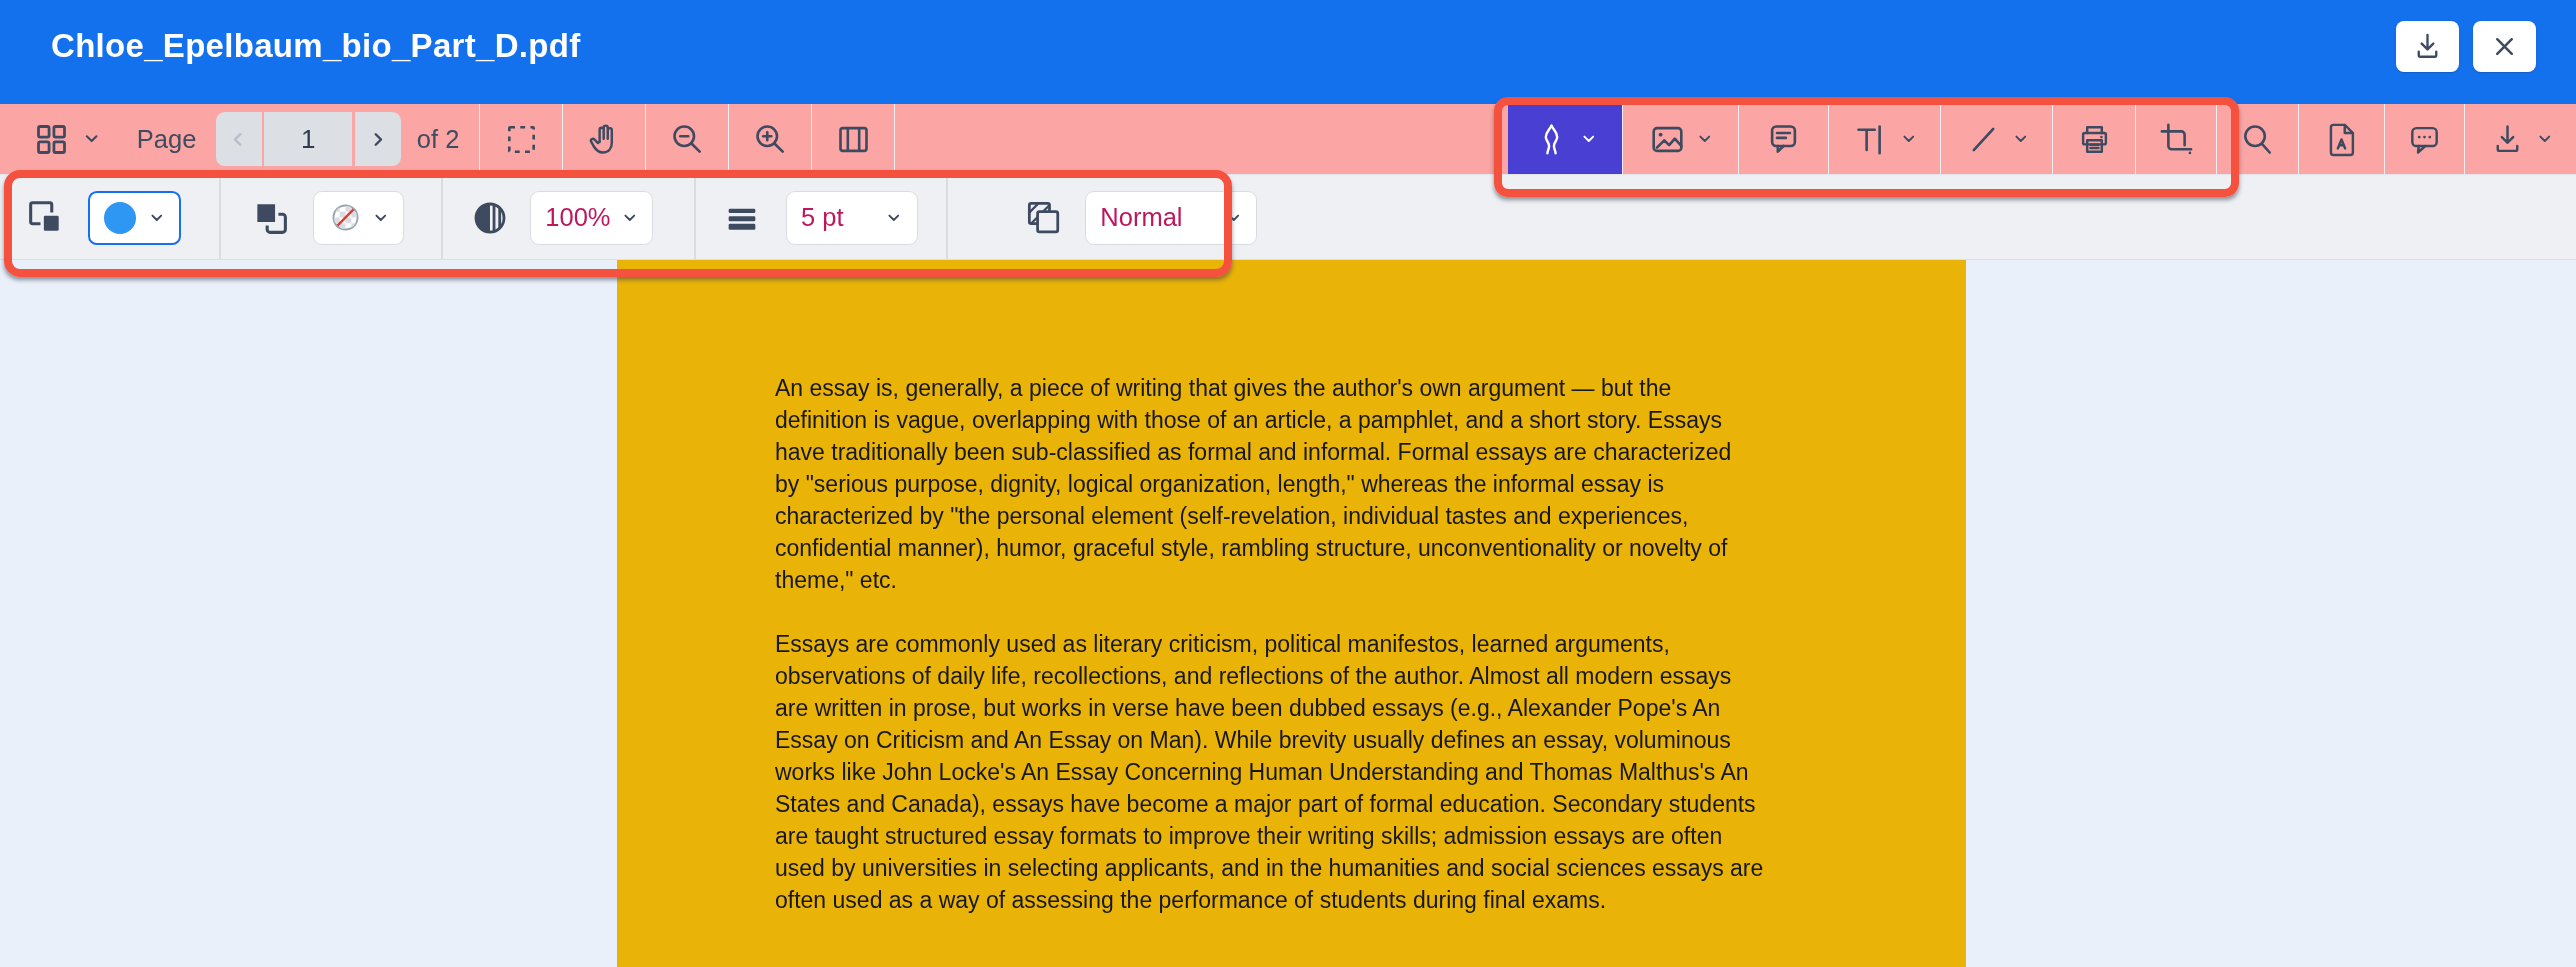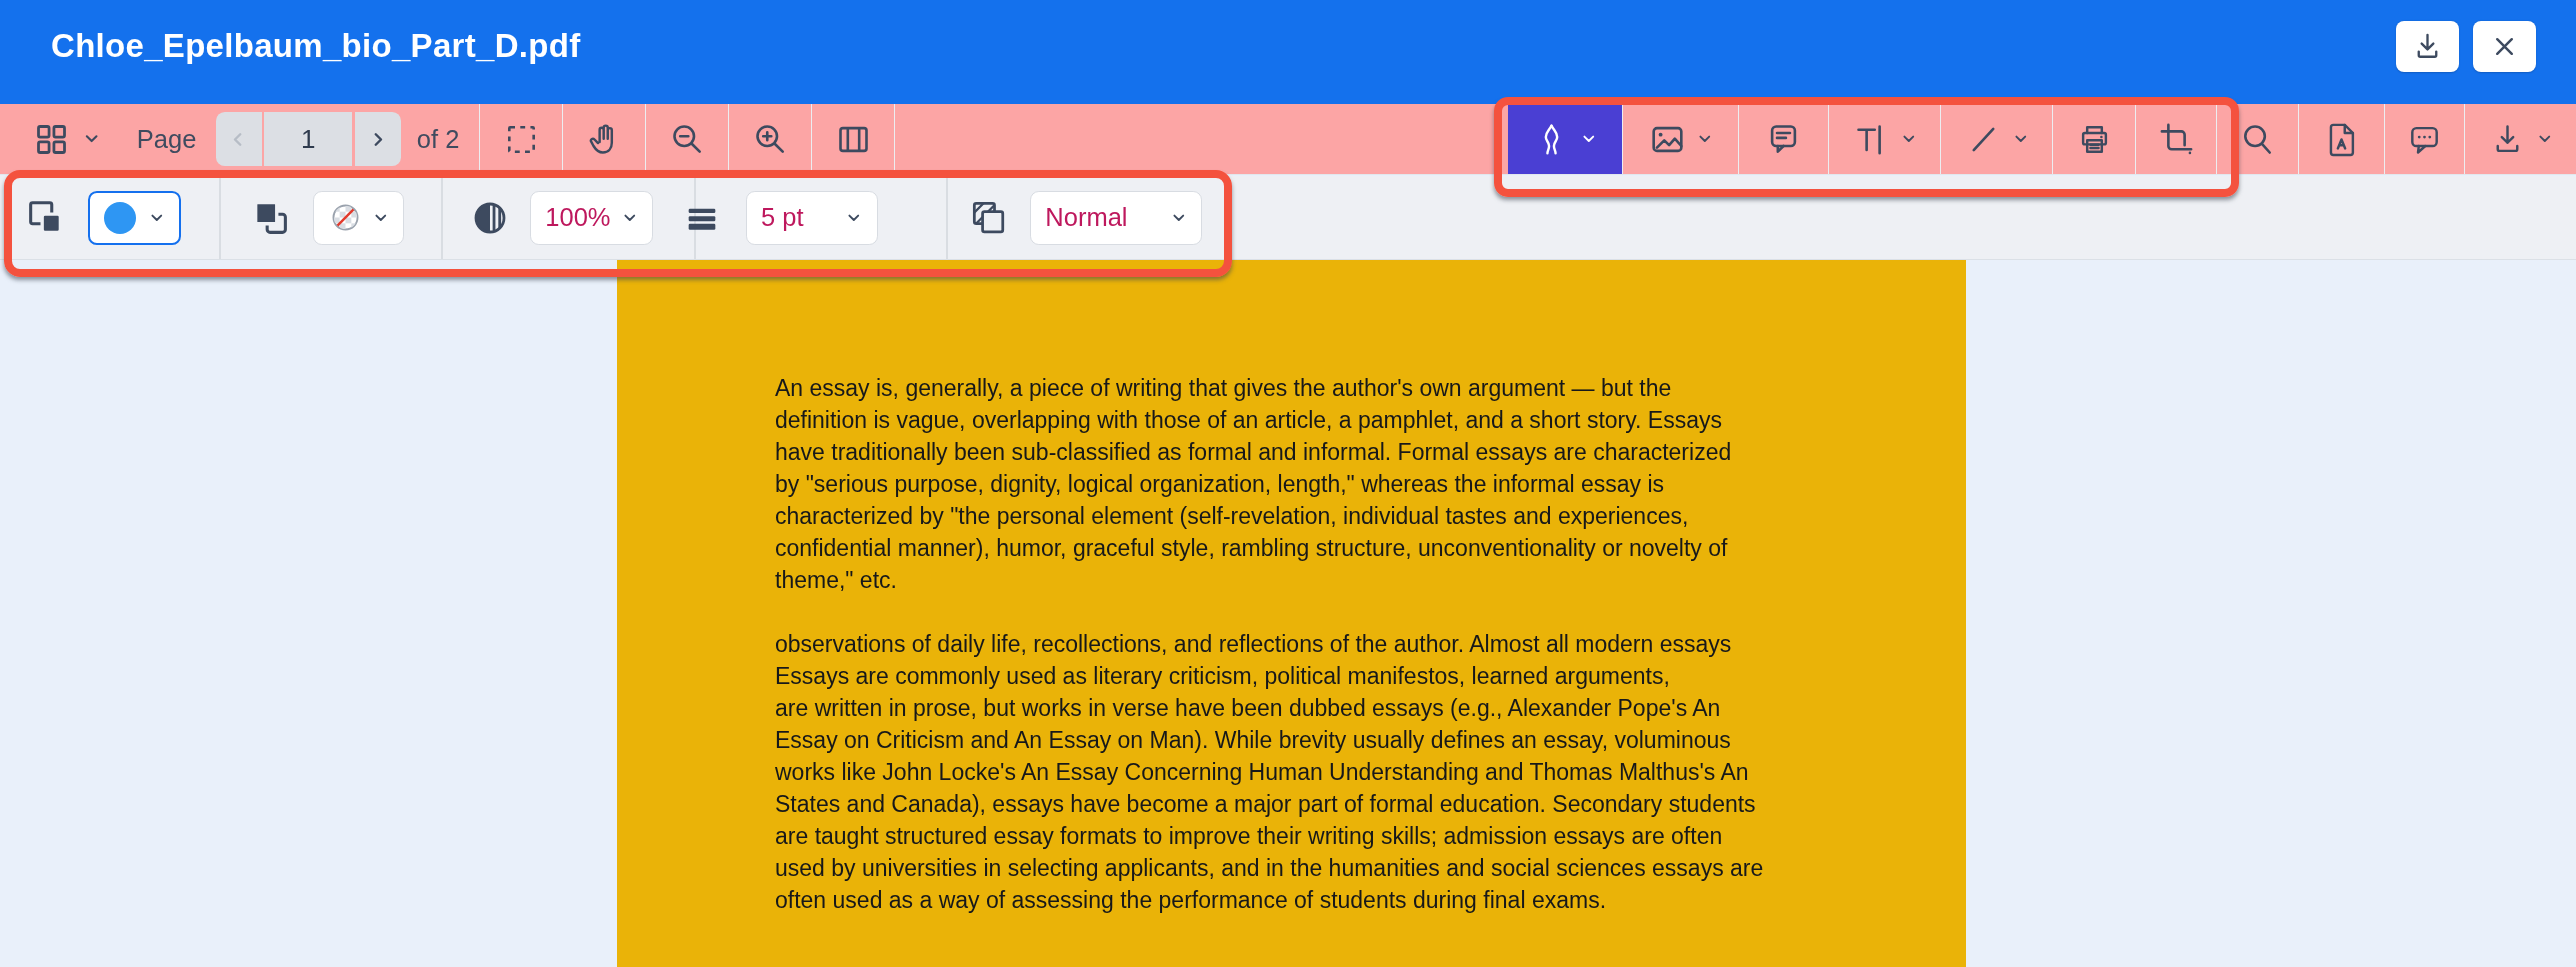--- a/index.html
+++ b/index.html
@@ -372,40 +372,40 @@
         <span>100%</span>
         <span class="ic">
           <svg width="17.6" height="17.6" viewBox="0 0 24 24" fill="none" stroke="currentColor" stroke-width="2.6" stroke-linecap="round" stroke-linejoin="round">
               <path d="M6 9l6 6 6-6"></path>
             </svg>
         </span>
       </div>
     </div>
     <div class="pdivider" style="left:694px;"></div>
 
-    <div class="pgroup" style="left:682px;gap:24px;">
+    <div class="pgroup" style="left:722px;gap:24px;">
       <span class="ic">
         <svg width="40" height="40" viewBox="0 0 48 48" fill="#3d4a5f">
             <rect x="8" y="13" width="32" height="5" rx="1.5"></rect>
             <rect x="8" y="22" width="32" height="6" rx="1.5"></rect>
             <rect x="8" y="31" width="32" height="7" rx="1.5"></rect>
           </svg>
       </span>
       <div class="dd" style="width:132px;">
         <span>5 pt</span>
         <span class="ic">
           <svg width="17.6" height="17.6" viewBox="0 0 24 24" fill="none" stroke="currentColor" stroke-width="2.6" stroke-linecap="round" stroke-linejoin="round">
               <path d="M6 9l6 6 6-6"></path>
             </svg>
         </span>
       </div>
     </div>
     <div class="pdivider" style="left:946px;"></div>
 
-    <div class="pgroup" style="left:967px;">
+    <div class="pgroup" style="left:1022px;">
       <span class="ic">
         <svg width="44" height="44" viewBox="0 0 48 48" fill="none">
             <defs>
               <clipPath id="bl">
                 <rect x="8" y="8" width="22" height="22" rx="2"></rect>
               </clipPath>
             </defs>
             <rect x="8" y="8" width="22" height="22" rx="2" stroke="#3d4a5f" stroke-width="3"></rect>
             <g clip-path="url(#bl)" stroke="#3d4a5f" stroke-width="2.4">
               <path d="M4 22L22 4M10 30L32 8M18 34L36 16"></path>
@@ -433,22 +433,22 @@
         <div class="para">
             <div class="line">An essay is, generally, a piece of writing that gives the author's own argument — but the</div>
             <div class="line">definition is vague, overlapping with those of an article, a pamphlet, and a short story. Essays</div>
             <div class="line">have traditionally been sub-classified as formal and informal. Formal essays are characterized</div>
             <div class="line">by "serious purpose, dignity, logical organization, length," whereas the informal essay is</div>
             <div class="line">characterized by "the personal element (self-revelation, individual tastes and experiences,</div>
             <div class="line">confidential manner), humor, graceful style, rambling structure, unconventionality or novelty of</div>
             <div class="line">theme," etc.</div>
           </div>
         <div class="para">
+            <div class="line">Essays are commonly used as literary criticism, political manifestos, learned arguments,</div>
             <div class="line">observations of daily life, recollections, and reflections of the author. Almost all modern essays</div>
-            <div class="line">Essays are commonly used as literary criticism, political manifestos, learned arguments,</div>
             <div class="line">are written in prose, but works in verse have been dubbed essays (e.g., Alexander Pope's An</div>
             <div class="line">Essay on Criticism and An Essay on Man). While brevity usually defines an essay, voluminous</div>
             <div class="line">works like John Locke's An Essay Concerning Human Understanding and Thomas Malthus's An</div>
             <div class="line">States and Canada), essays have become a major part of formal education. Secondary students</div>
             <div class="line">are taught structured essay formats to improve their writing skills; admission essays are often</div>
             <div class="line">used by universities in selecting applicants, and in the humanities and social sciences essays are</div>
             <div class="line">often used as a way of assessing the performance of students during final exams.</div>
           </div>
       </div>
     </div>

